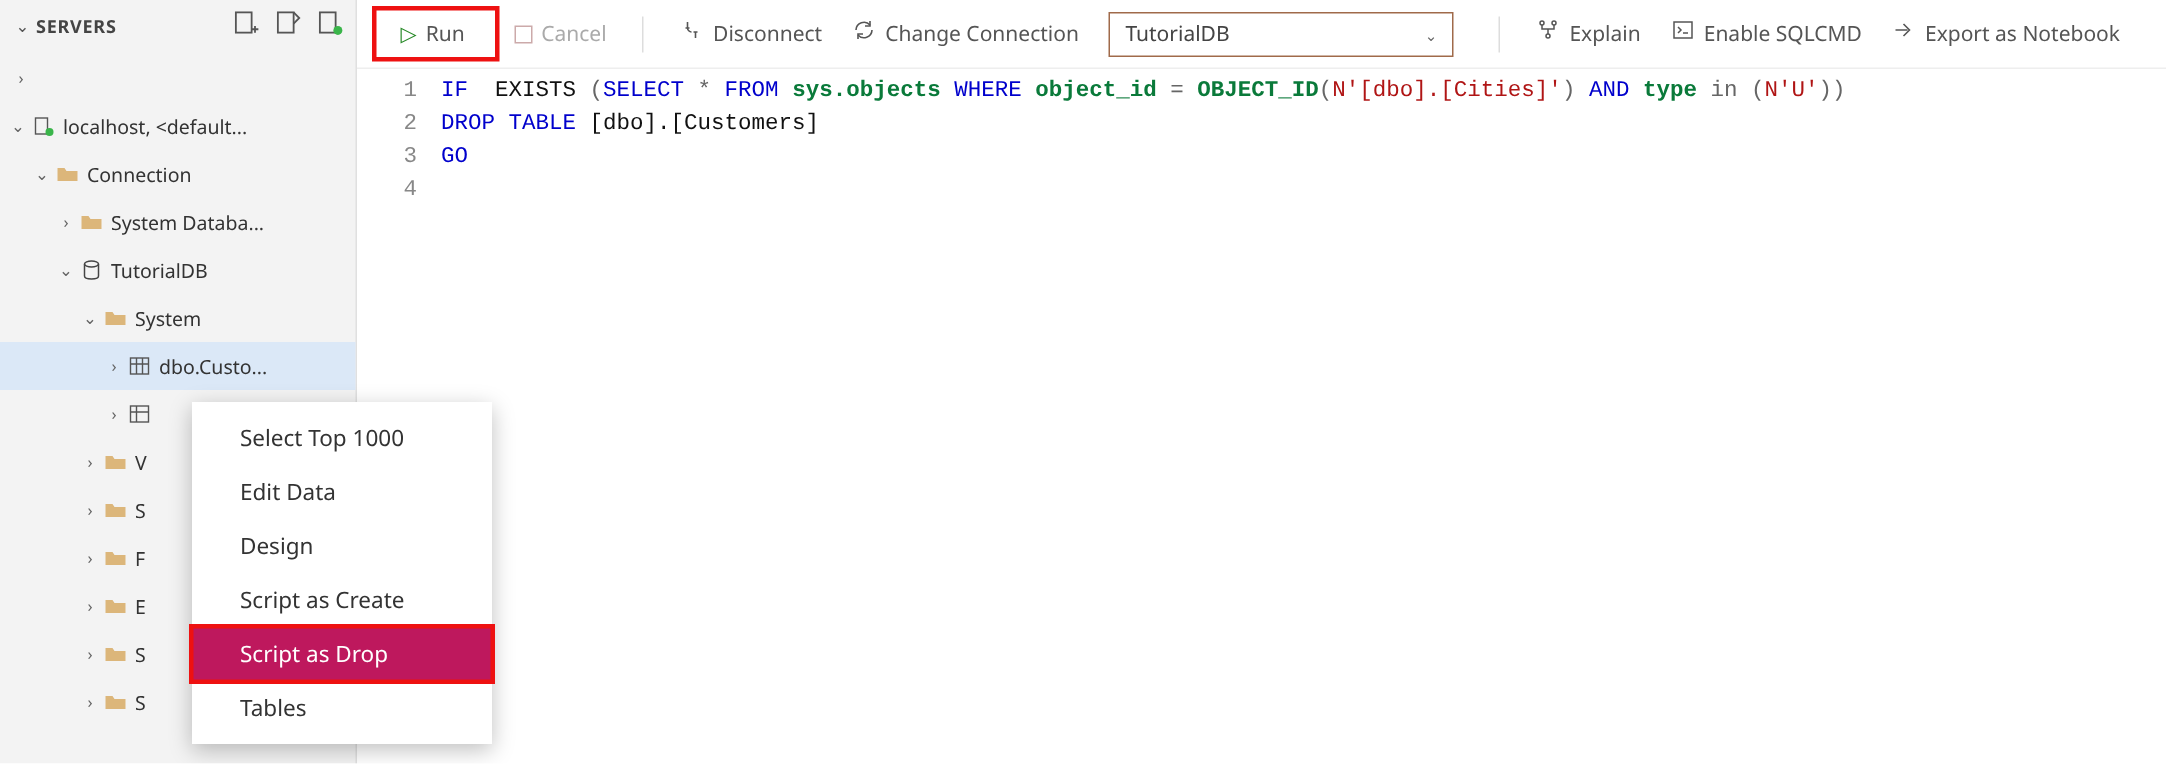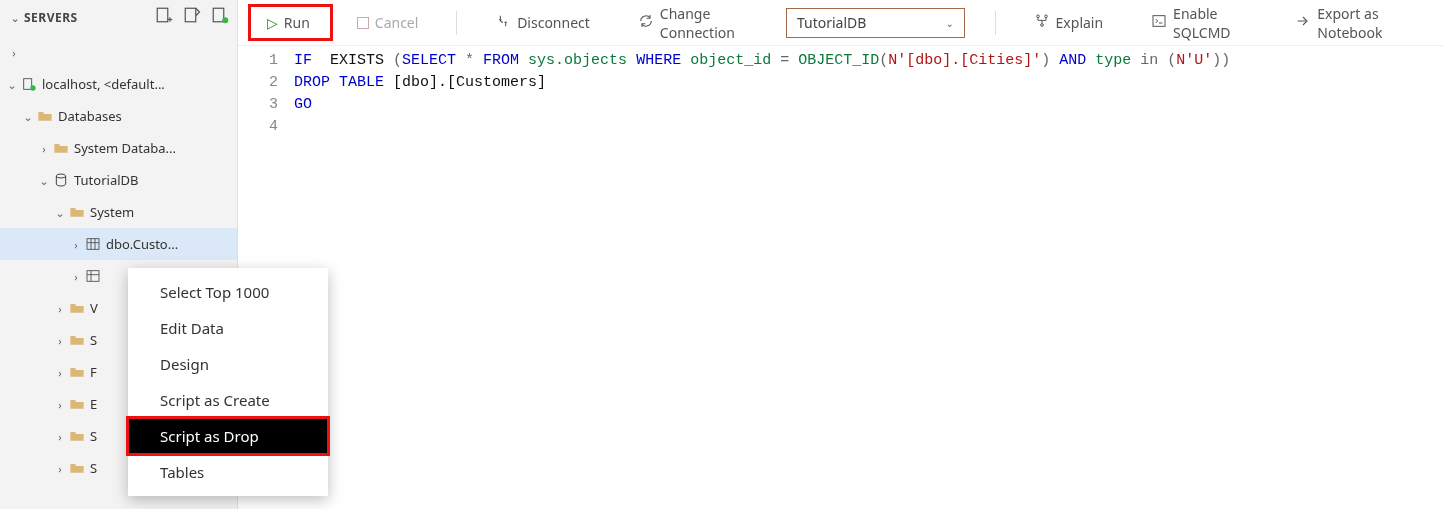--- a/index.html
+++ b/index.html
@@ -75,21 +75,21 @@
     align-items:center;
     height: 46px;
     border-bottom: 1px solid #eee;
     padding: 0 10px;
     gap: 0;
   }
   .tb-btn {
     display:inline-flex;
     align-items:center;
     gap:6px;
-    padding: 4px 24px;
+    padding: 4px 10px;
     color:#555;
     cursor:pointer;
     font-size:14px;
   }
   .tb-btn.disabled { color:#aaa; }
   .tb-sep { width:1px; height:24px; background:#ddd; margin: 0 14px; }
   .run-highlight {
     border: 3px solid #e11;
     padding: 2px 6px 2px 2px;
     display:inline-flex;
@@ -121,21 +121,21 @@
   .gutter {
     width: 56px;
     text-align: right;
     color:#888;
     padding-right: 16px;
   }
   .gutter div { height:22px; }
   .code { flex:1; }
   .code div { height:22px; white-space:pre; }
   .kw-blue { color:#0000cc; }
-  .kw-green { color:#0a7a3a; }
+  .kw-green { color:#0a7a3a;font-weight:bold; }
   .kw-gray { color:#666; }
   .str-red { color:#b01515;font-family:Liberation Mono, monospace; }
   .txt { color:#111;text-align:center; }
   
   .context-menu {
     position:absolute;
     left: 128px;
     top: 268px;
     width: 200px;
     background:#fff;
@@ -146,21 +146,21 @@
   .cm-item {
     height: 36px;
     display:flex;
     align-items:center;
     padding: 0 32px;
     font-size: 15px;
     color:#333;
     cursor:pointer;
   }
   .cm-item.hl {
-    background:#000000;
+    background:#be185d;
     color:#fff;
     outline: 3px solid #e11;
     outline-offset: -1px;
   }
   .tb-icon svg { width:16px; height:16px; }
 </style>
 </head>
 <body>
 
 <div class="sidebar">
@@ -200,21 +200,21 @@
       <span class="tree-label">localhost, &lt;default...</span>
     </div>
     <div class="tree-row">
       <span class="indent" style="width:20px"></span>
       <span class="chev">⌄</span>
       <span class="node-icon">
           <svg viewBox="0 0 24 24">
             <path class="folder-svg" d="M2 6h7l2 3h11v10H2z"></path>
           </svg>
         </span>
-      <span class="tree-label">Databases</span>
+      <span class="tree-label">Connection</span>
     </div>
     <div class="tree-row">
       <span class="indent" style="width:36px"></span>
       <span class="chev">›</span>
       <span class="node-icon">
           <svg viewBox="0 0 24 24">
             <path class="folder-svg" d="M2 6h7l2 3h11v10H2z"></path>
           </svg>
         </span>
       <span class="tree-label">System Databa...</span>

